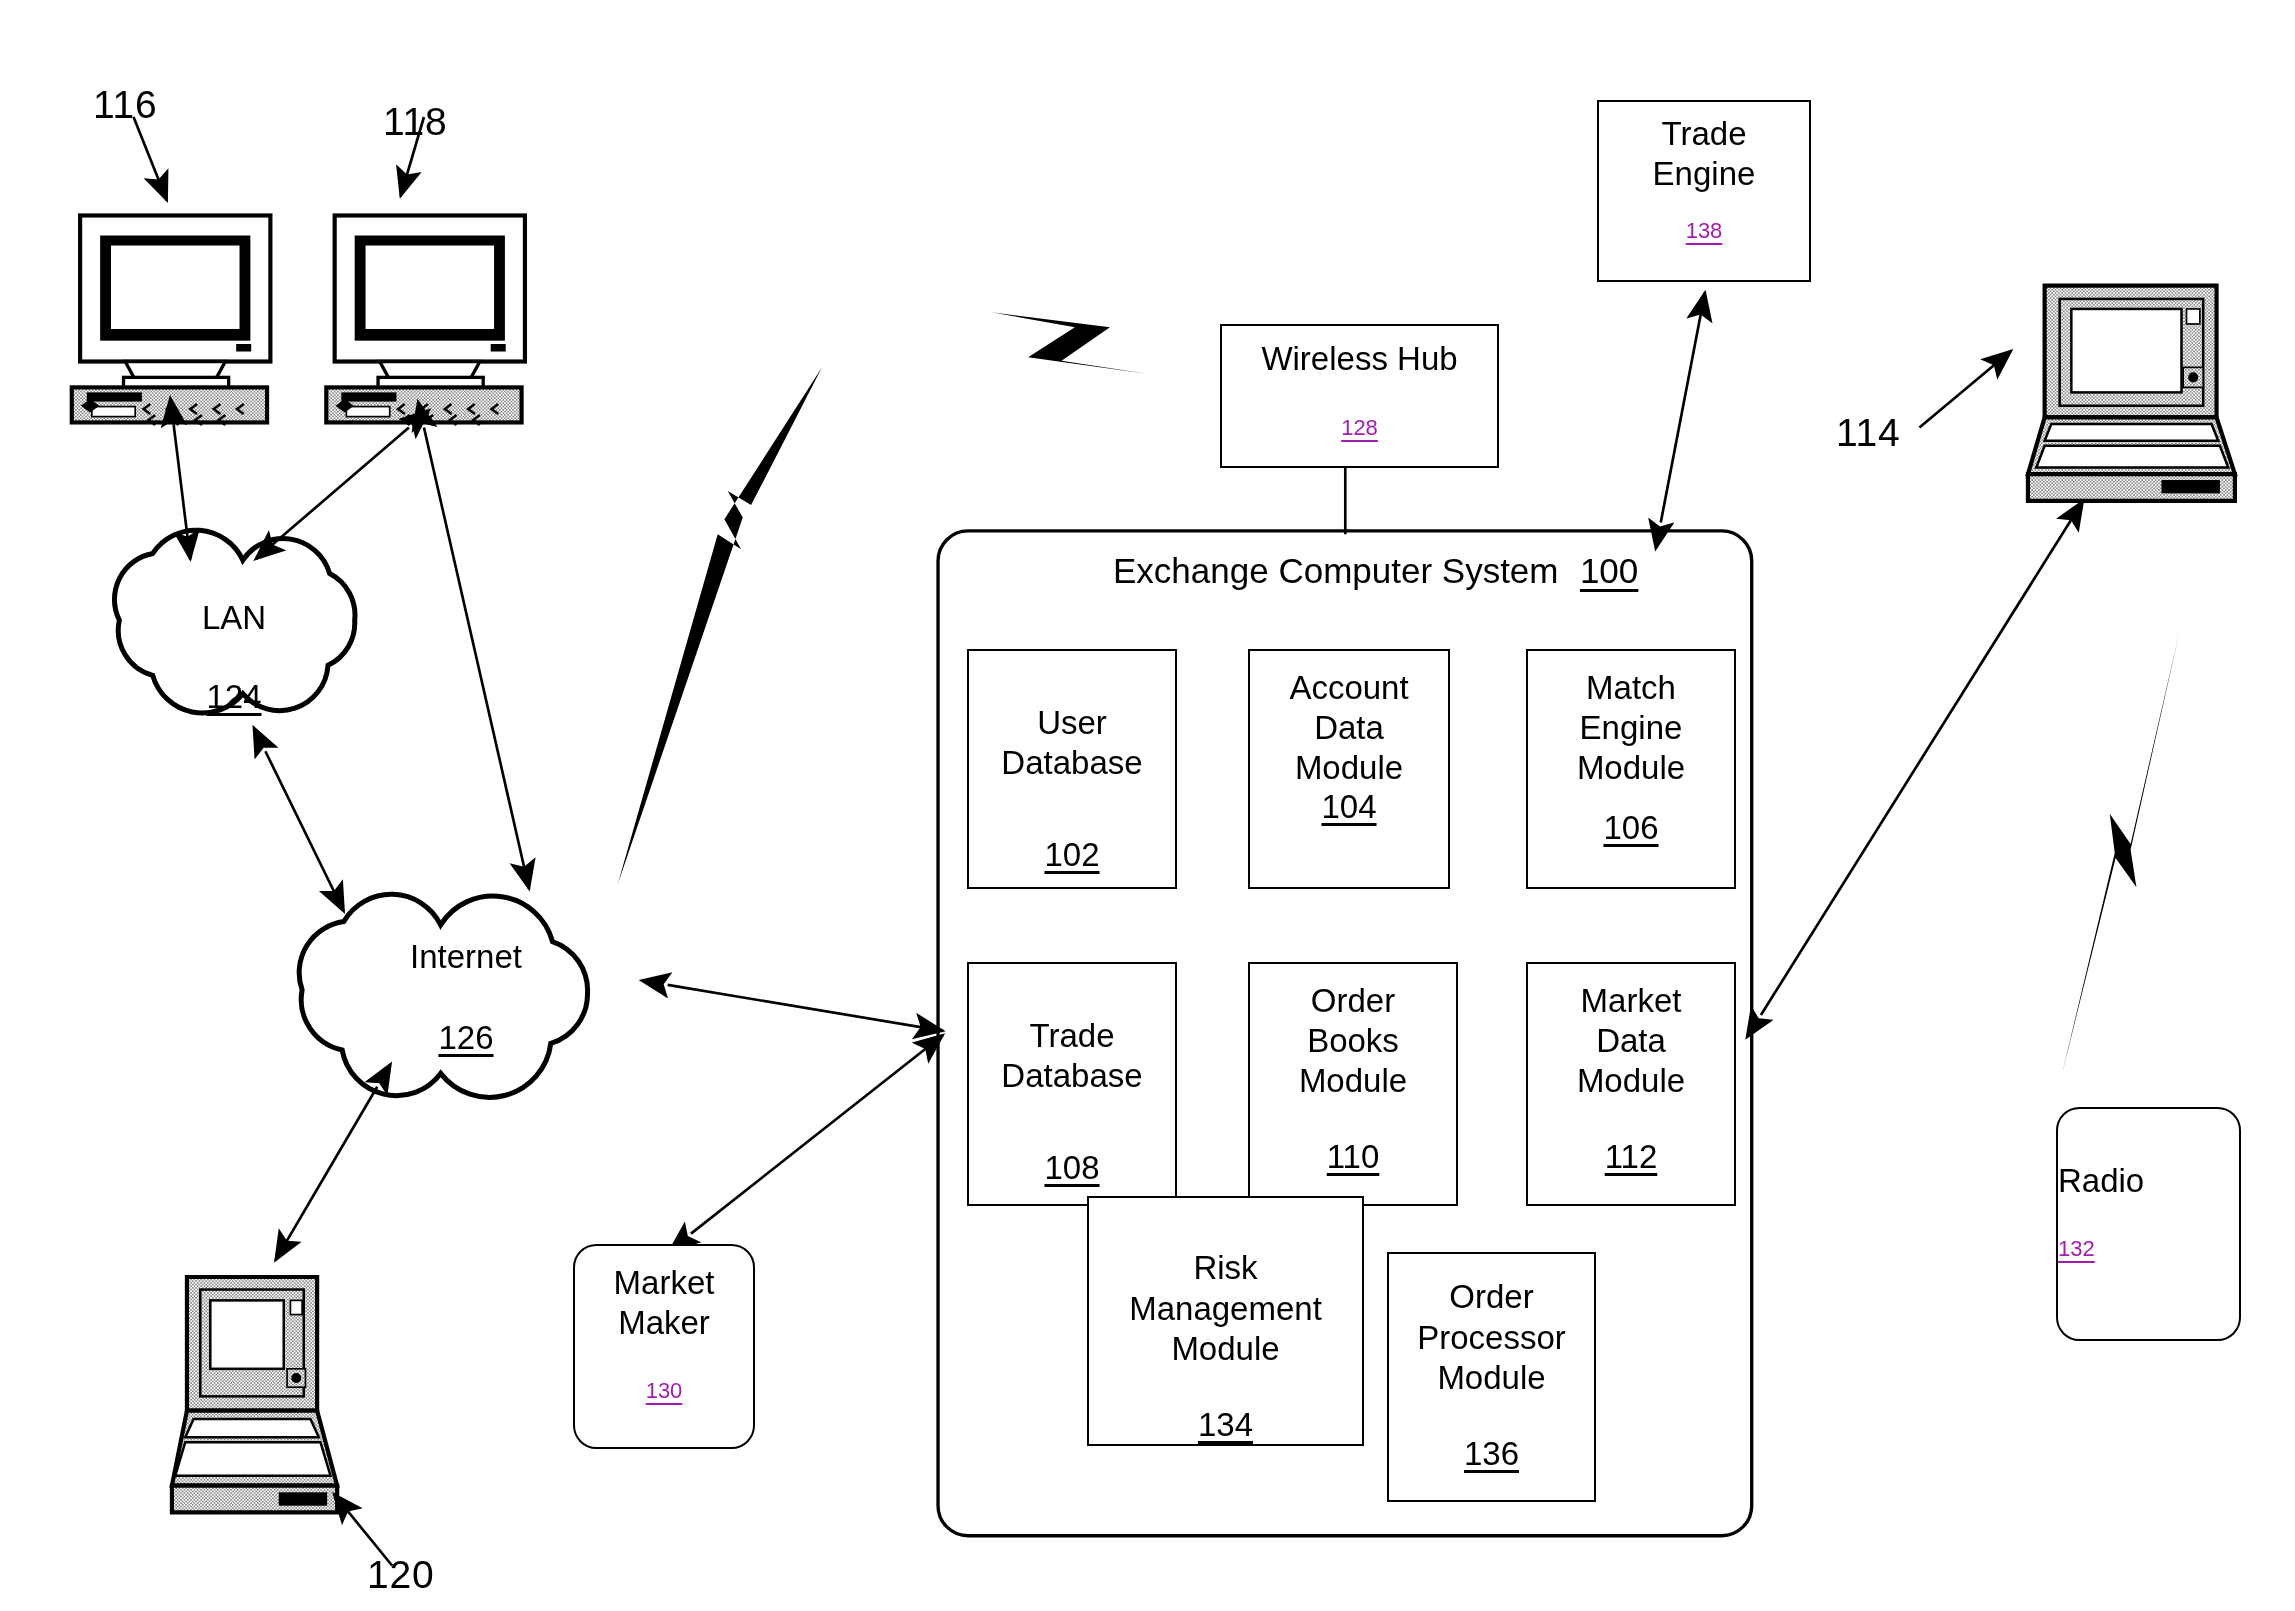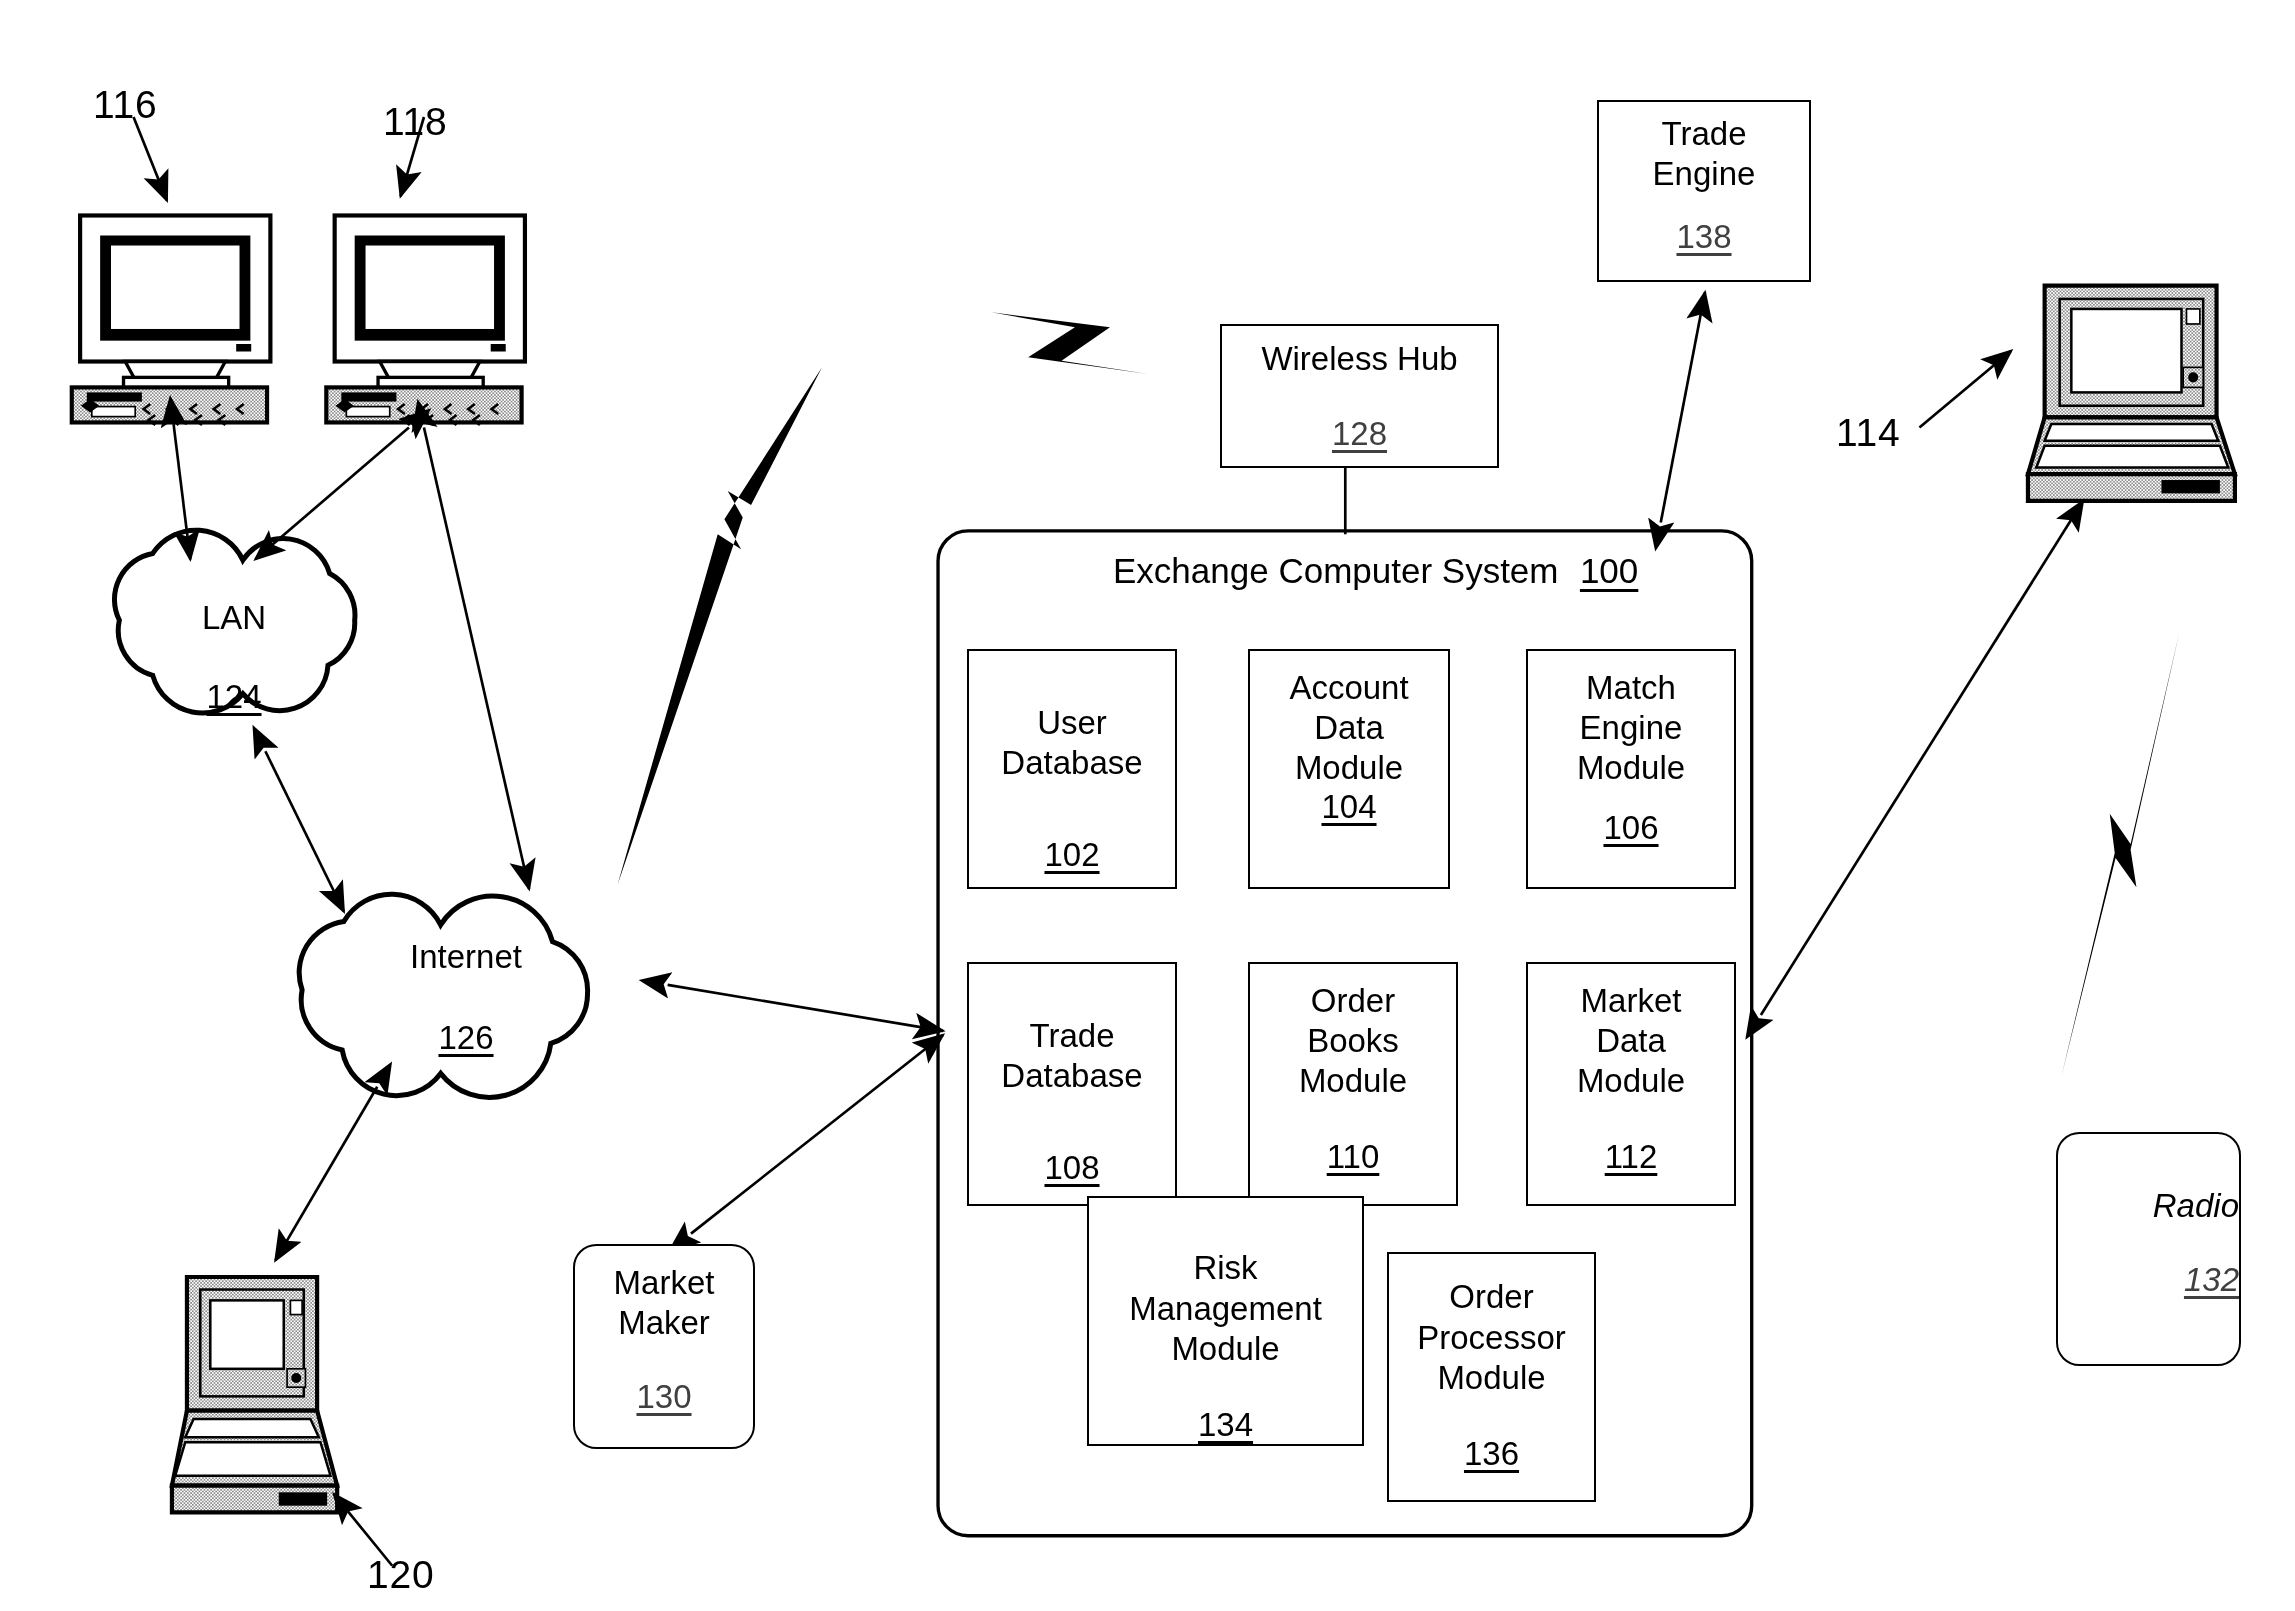--- a/index.html
+++ b/index.html
@@ -8,21 +8,21 @@
   #stage{position:relative;width:2295px;height:1611px;background:#ffffff;overflow:hidden;}
   svg.layer{position:absolute;left:0;top:0;width:2295px;height:1611px;}
   .refnum{position:absolute;font-size:39px;color:#000;letter-spacing:0.8px;white-space:nowrap;text-align:center;}
   .nodebox{position:absolute;border:2.5px solid #000;background:#fff;box-sizing:border-box;}
   .rounded{border-radius:23.4px;}
   .modbox{position:absolute;border:2.5px solid #000;background:#fff;box-sizing:border-box;
           display:flex;flex-direction:column;align-items:center;}
   .mod-title{font-size:33px;line-height:1.22;text-align:center;color:#000;white-space:pre-line;}
   .mod-num{font-size:33px;text-decoration:underline;text-underline-offset:5px;color:#000;}
   .node-title{font-size:33px;line-height:1.22;text-align:center;color:#000;white-space:pre-line;}
-  .node-num{font-size:33px;text-decoration:underline;text-underline-offset:5px;color:#404040;}
+  .node-num{font-size:22px;text-decoration:underline;text-underline-offset:5px;color:#a21caf;}
   .cloud-label{position:absolute;text-align:center;color:#000;font-size:33px;width:100%;left:0;}
   .cloud-num{position:absolute;text-align:center;color:#000;font-size:33px;width:100%;left:0;
              text-decoration:underline;text-underline-offset:5px;}
   .sys-title{position:absolute;font-size:35px;color:#000;white-space:nowrap;}
   .u{text-decoration:underline;text-underline-offset:5.8px;}
 </style>
 </head>
 <body>
 
 <div id="stage">
@@ -230,21 +230,21 @@
 Engine</div>
     <div class="node-num" style="margin-top:23.4px;">138</div>
   </div>
 
   <div class="nodebox rounded" style="left:573px;top:1244px;width:182px;height:205px;display:flex;flex-direction:column;align-items:center;justify-content:flex-start;padding-top:16.7px;">
     <div class="node-title">Market
 Maker</div>
     <div class="node-num" style="margin-top:35px;">130</div>
   </div>
 
-  <div class="nodebox rounded" style="left:2056px;top:1132px;width:185px;height:234px;display:flex;flex-direction:column;align-items:flex-end;justify-content:flex-start;padding-top:52px;font-style:italic;">
+  <div class="nodebox rounded" style="left:2056px;top:1107px;width:185px;height:234px;display:flex;flex-direction:column;align-items:flex-start;justify-content:flex-start;padding-top:52px;">
     <div class="node-title">Radio</div>
     <div class="node-num" style="margin-top:35px;">132</div>
   </div>
 
   <div class="sys-title" style="left:1113px;top:551px;">
     <span>Exchange Computer System</span>
     <span class="u" style="margin-left:11.7px;">100</span>
   </div>
 
   <div class="modbox" style="left:967px;top:649px;width:210px;height:240px;justify-content:flex-start;padding-top:52px;">

